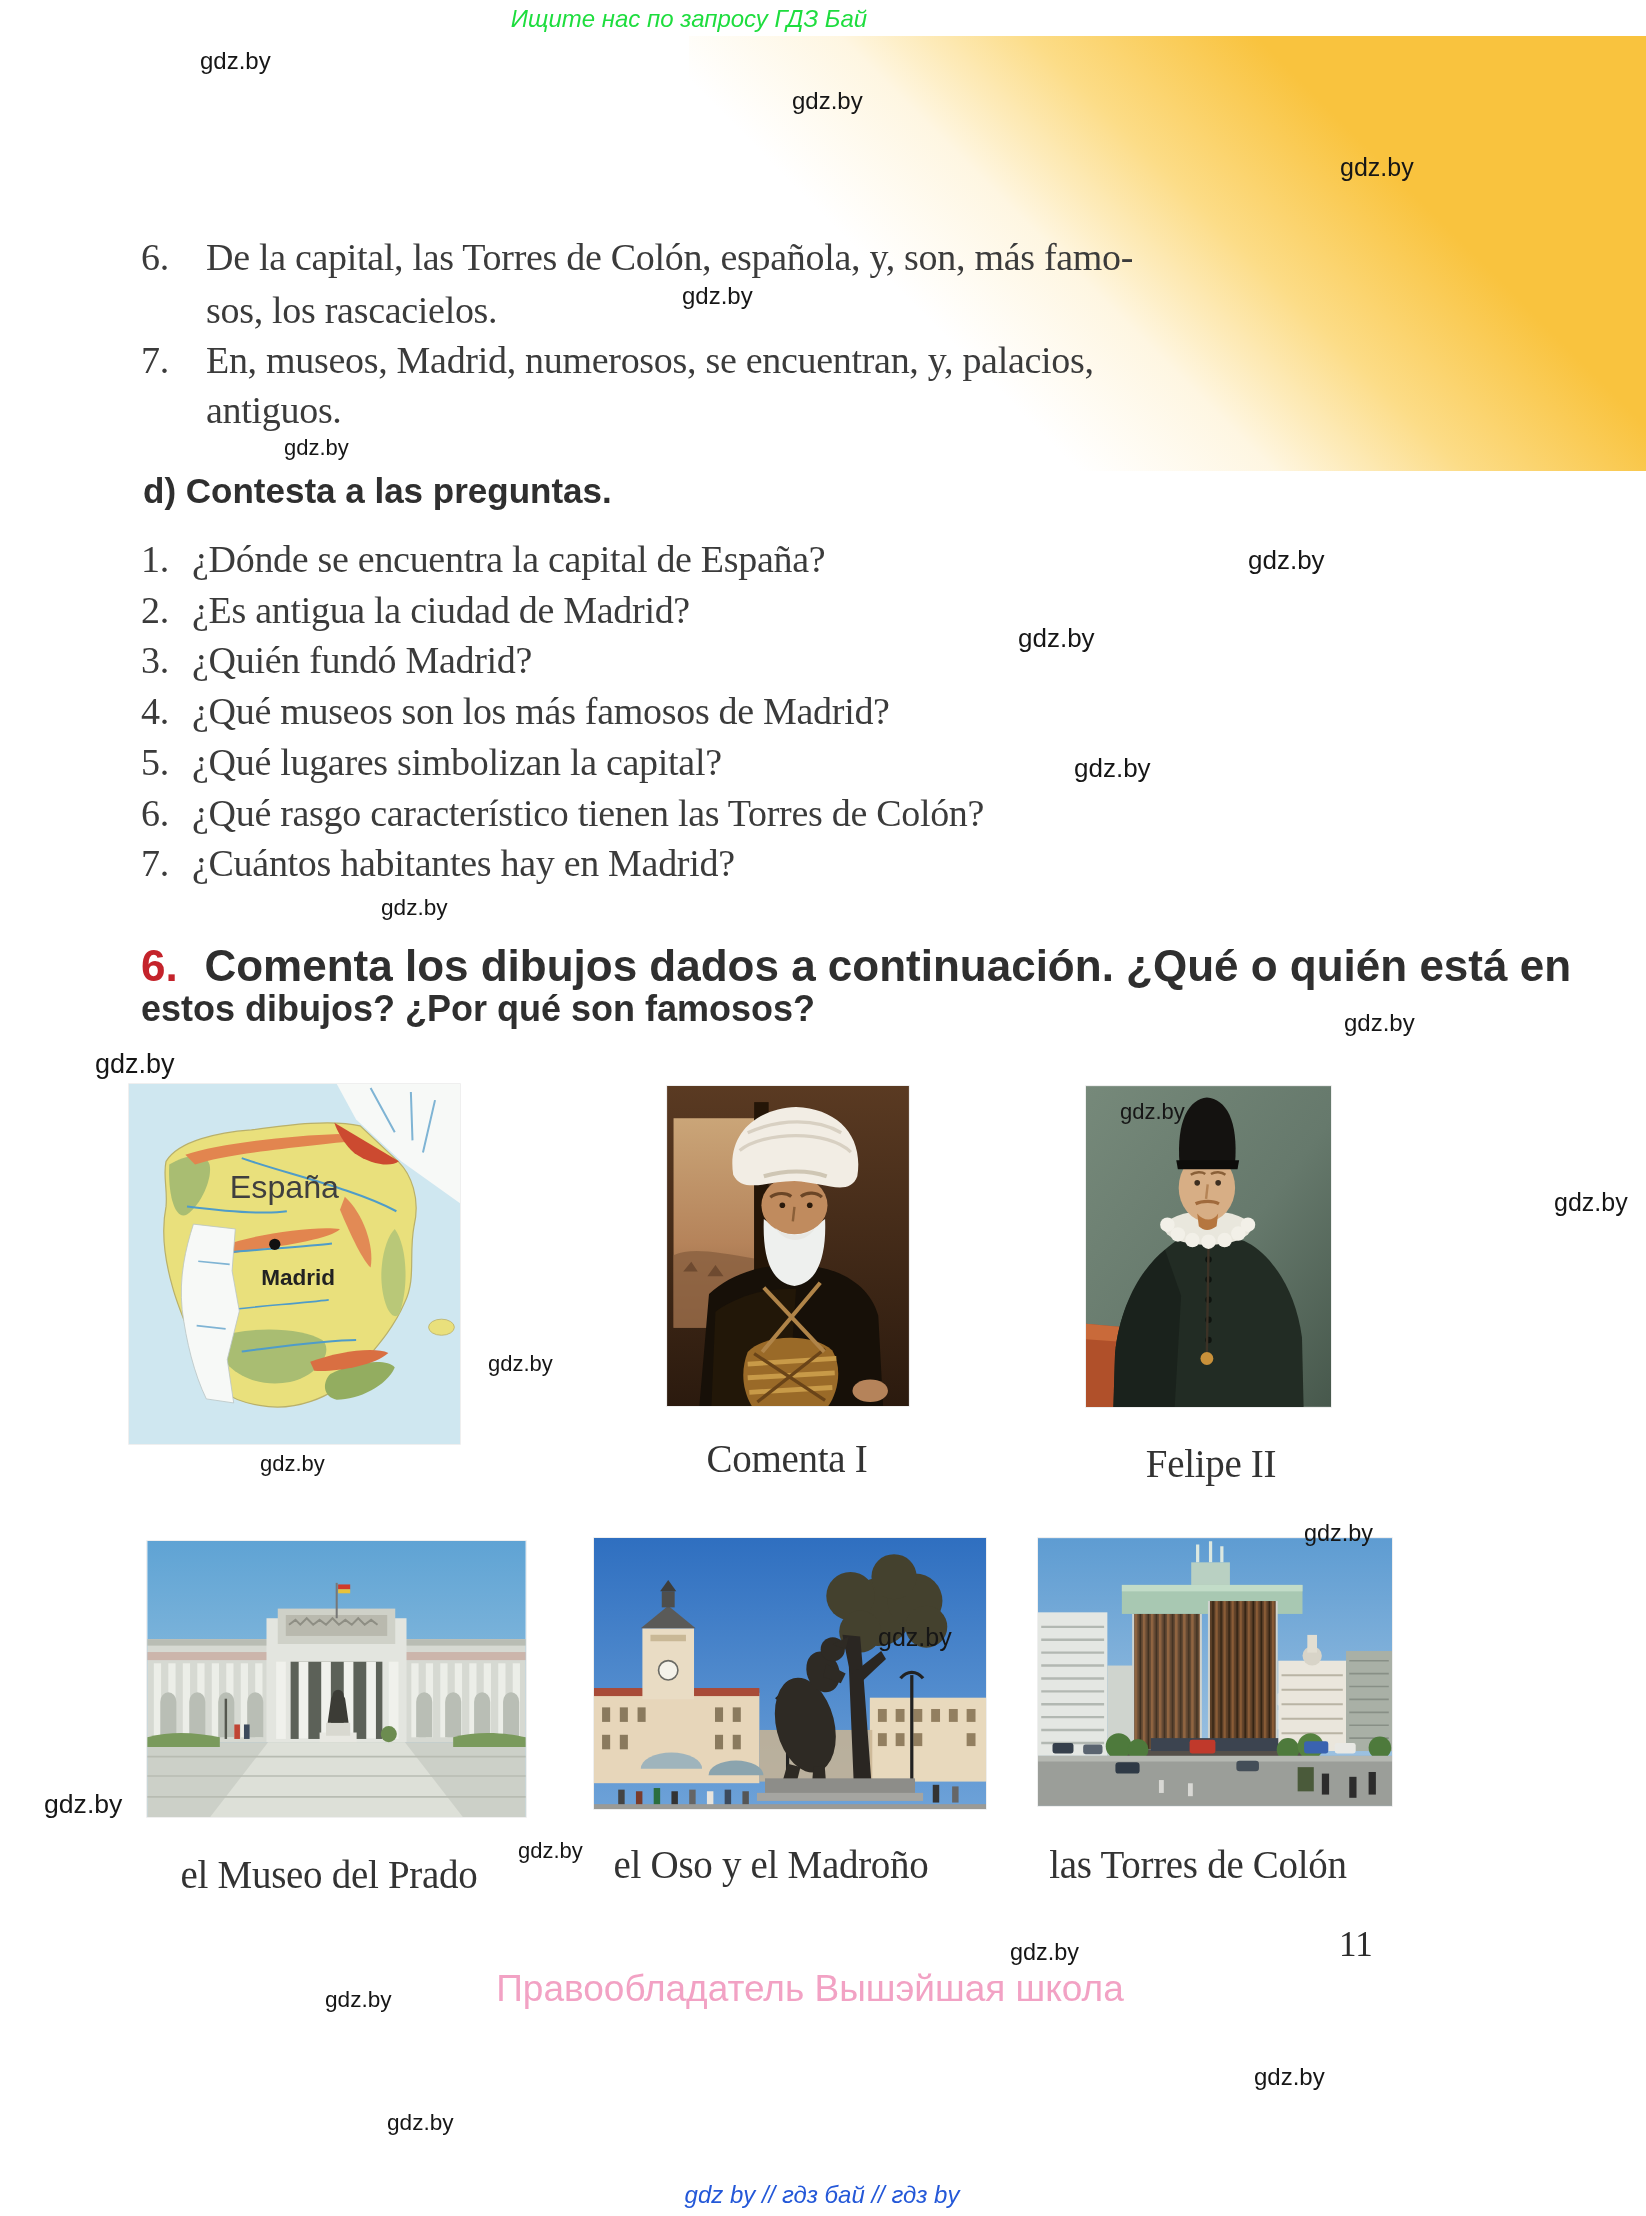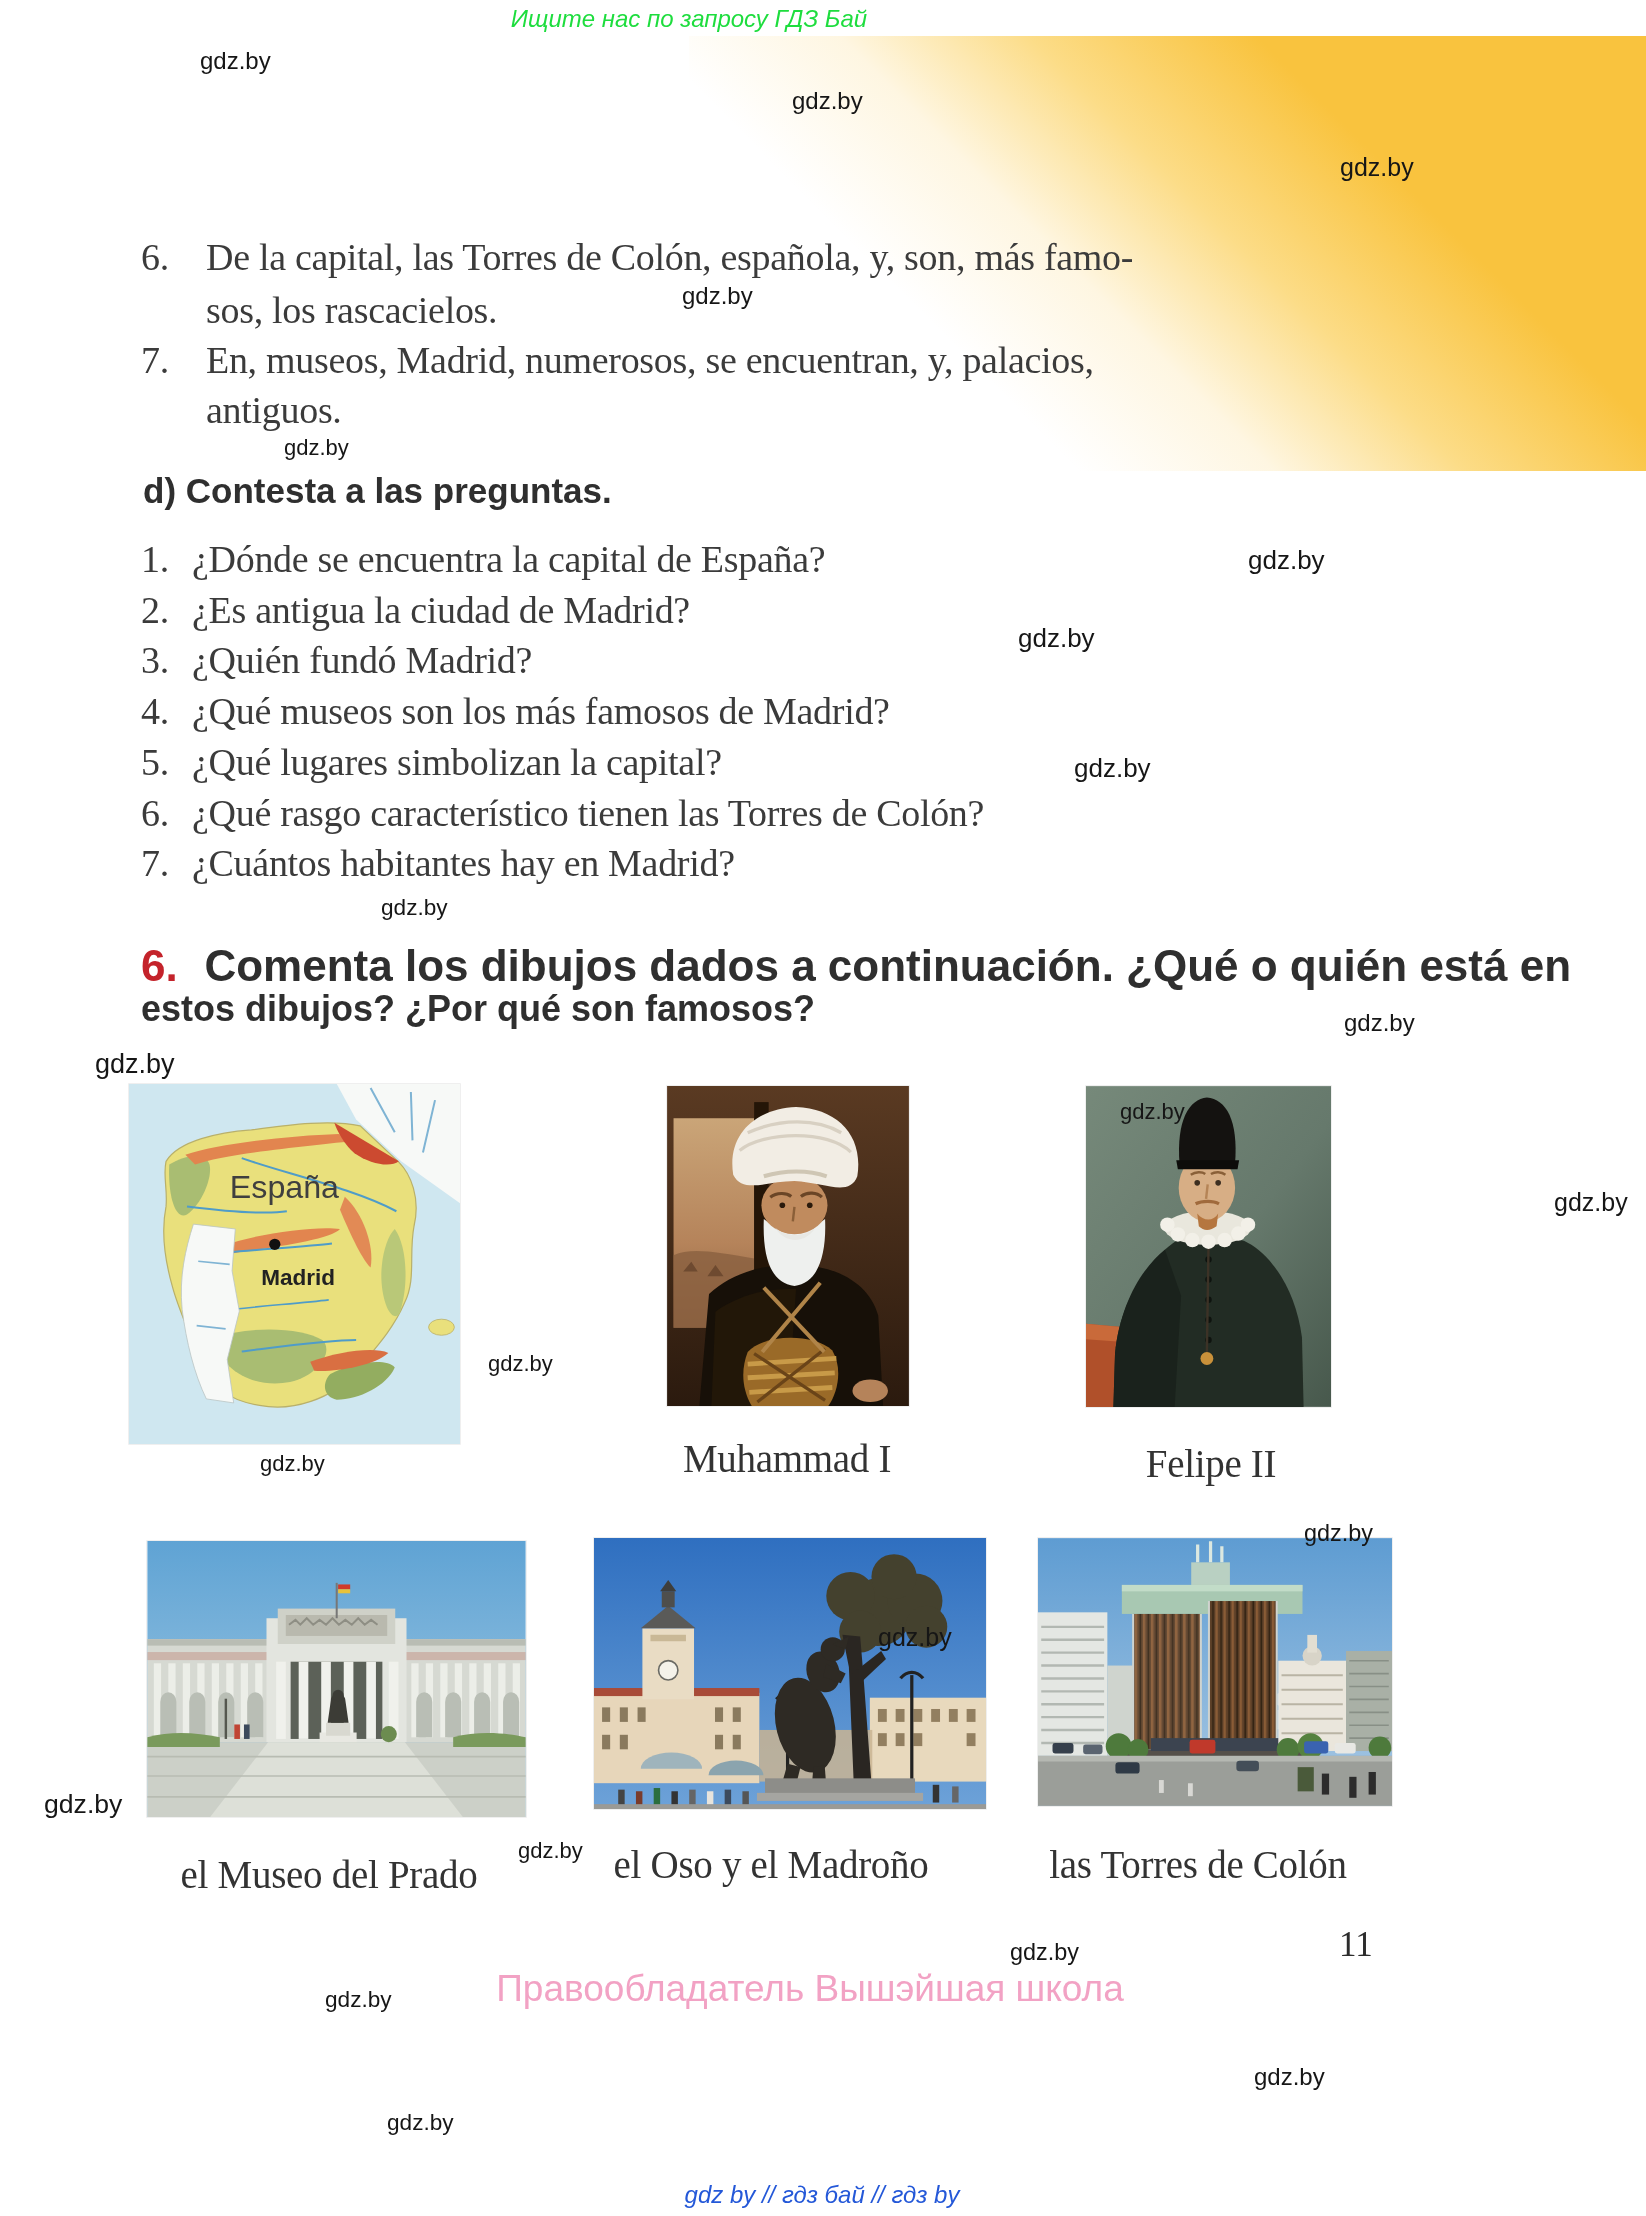--- a/index.html
+++ b/index.html
@@ -272,21 +272,21 @@
       <circle cx="138" cy="120" r="3.5" fill="#3c2e20"></circle>
         <circle cx="164" cy="120" r="3.5" fill="#3c2e20"></circle>
       <path d="M130,110 C136,106 144,106 148,109 M155,109 C160,106 168,106 173,110" stroke="#8a6038" stroke-width="3" fill="none"></path>
       <path d="M151,122 L149,140" stroke="#b58456" stroke-width="3" fill="none"></path>
 
       <path d="M116,96 C112,42 128,16 150,14 C174,16 189,42 185,96 Z" fill="#141210"></path>
       <path d="M112,92 L190,92 L188,103 L114,103 Z" fill="#0d0c0a"></path>
     </svg>
   </div>
 
-  <div class="caption" style="left:787px;top:1436px;">Muhammad I</div>
+  <div class="caption" style="left:787px;top:1436px;">Comenta I</div>
   <div class="caption" style="left:1211px;top:1441px;">Felipe II</div>
 
   <div class="figure" style="left:147px;top:1541px;width:379px;height:276px;">
     <svg width="379" height="276" viewBox="0 0 470 343">
       <defs>
         <linearGradient id="psky" x1="0" y1="0" x2="0" y2="1">
           <stop offset="0" stop-color="#5fa3d4"></stop>
             <stop offset="1" stop-color="#a8cde4"></stop>
         </linearGradient>
       </defs>

